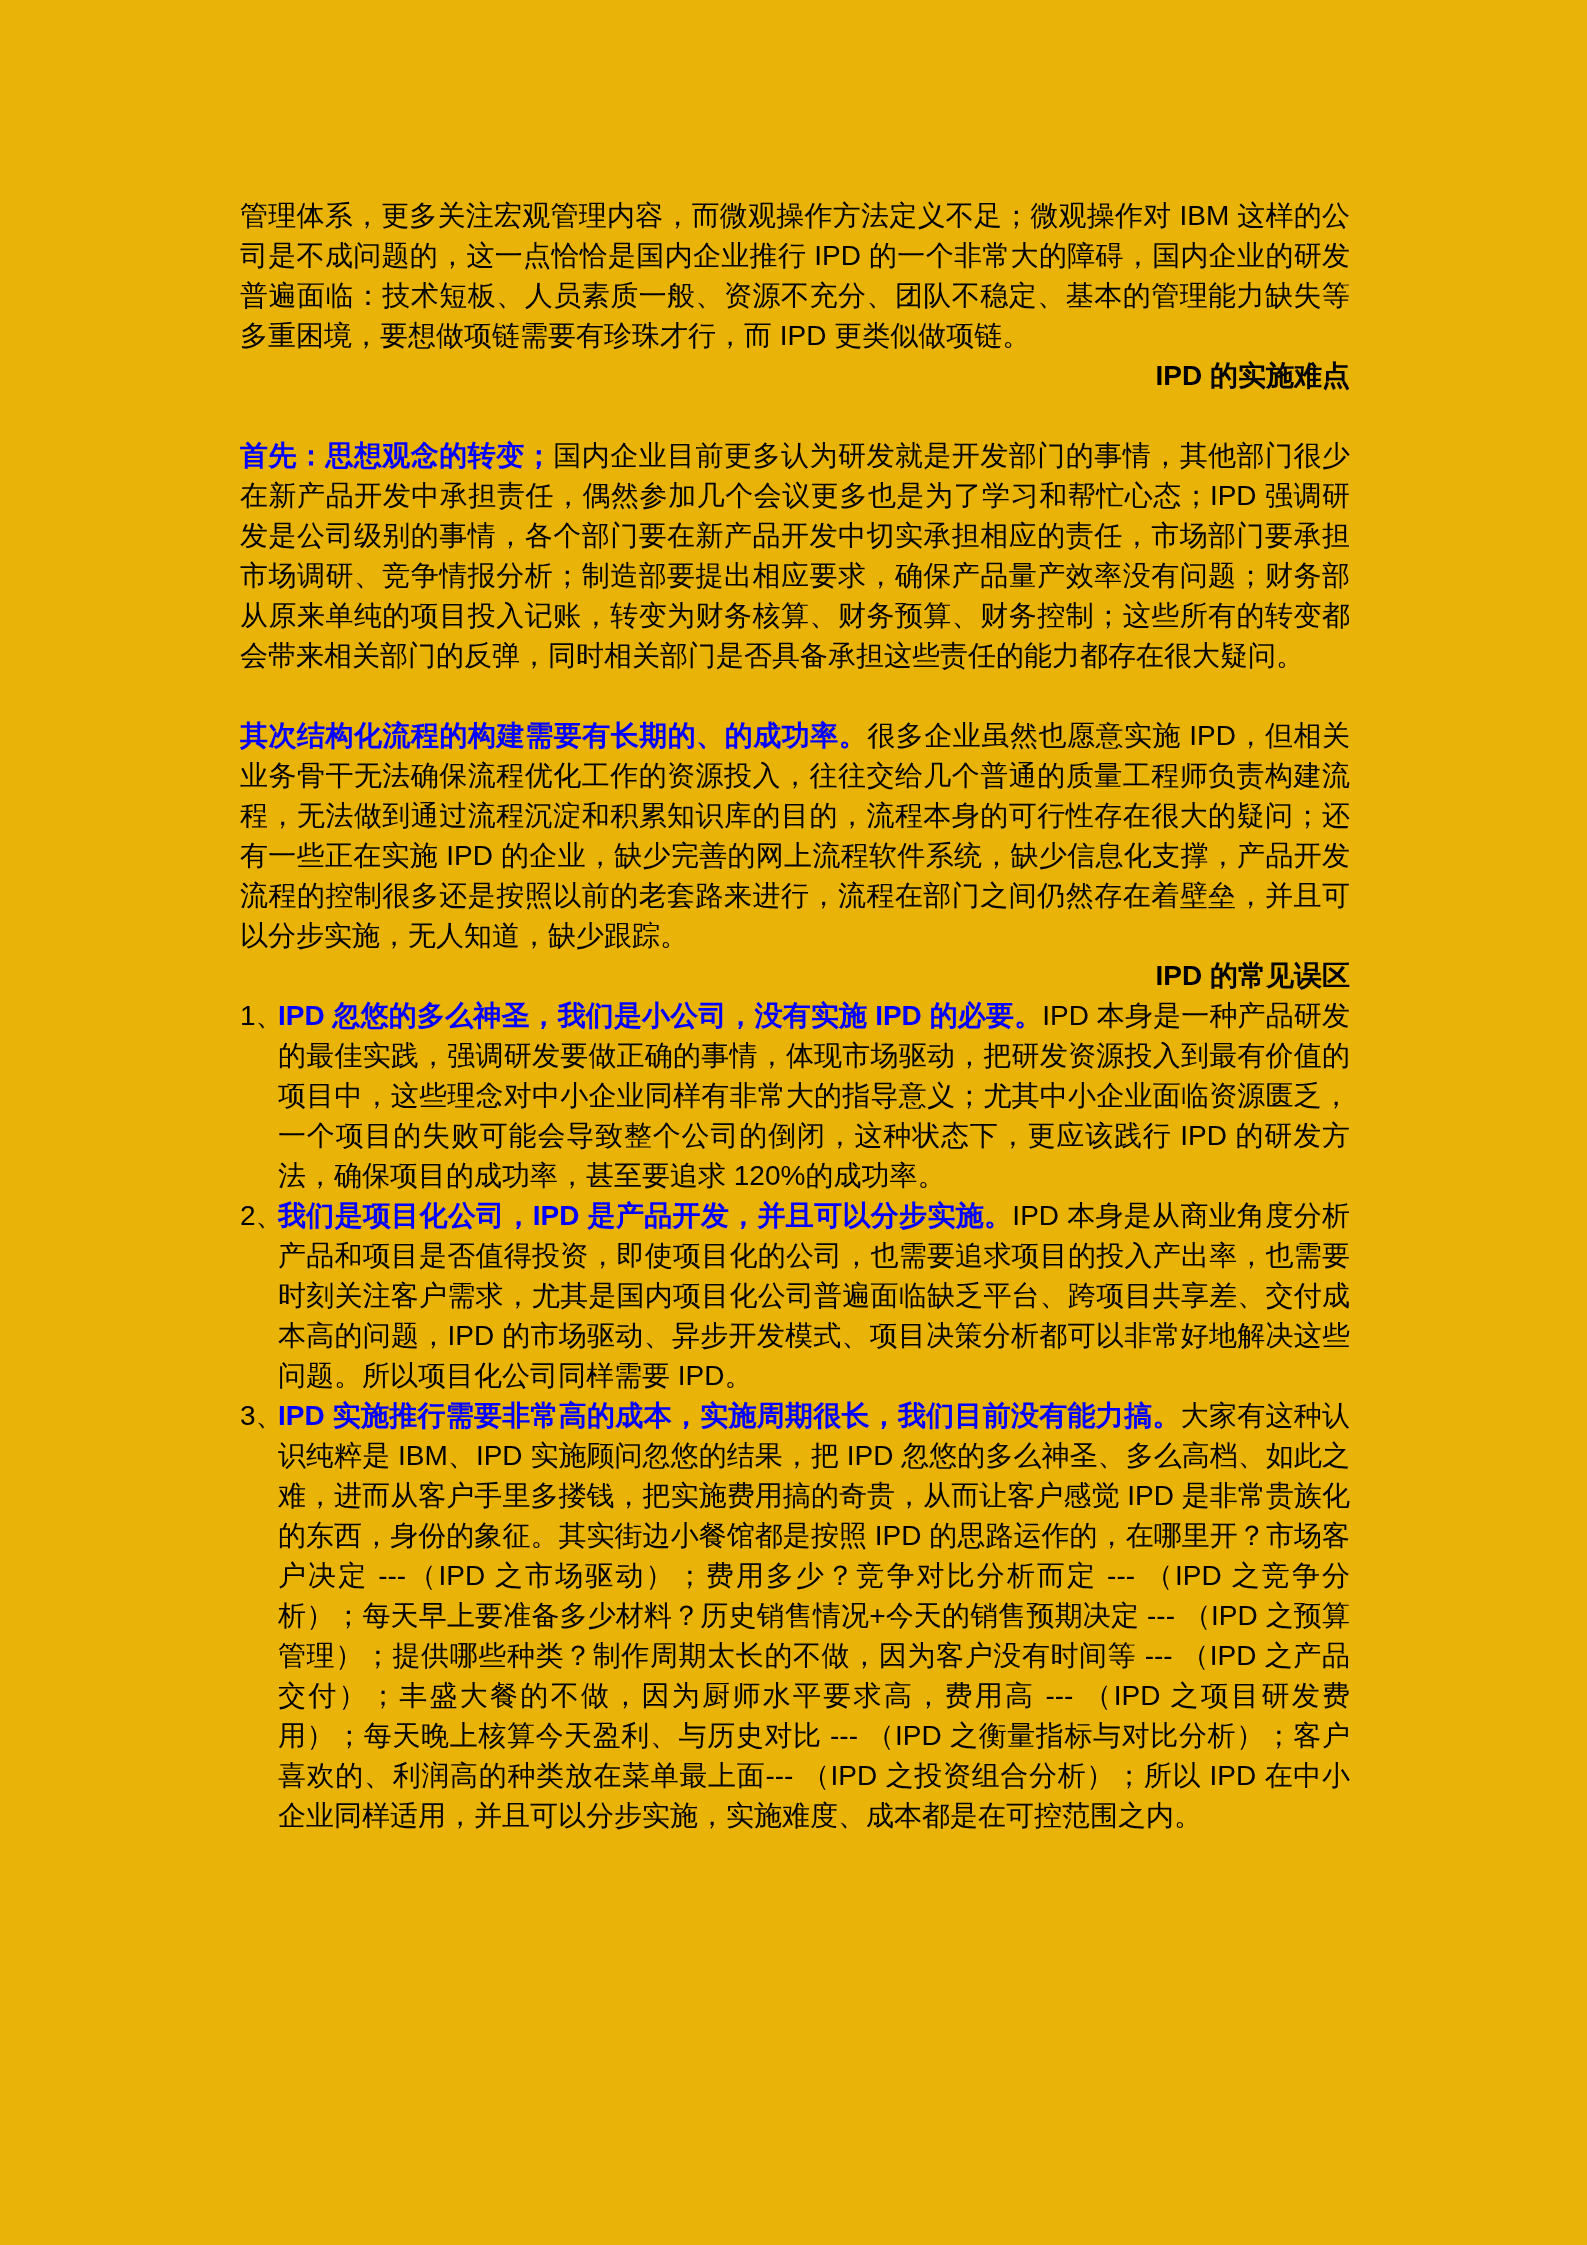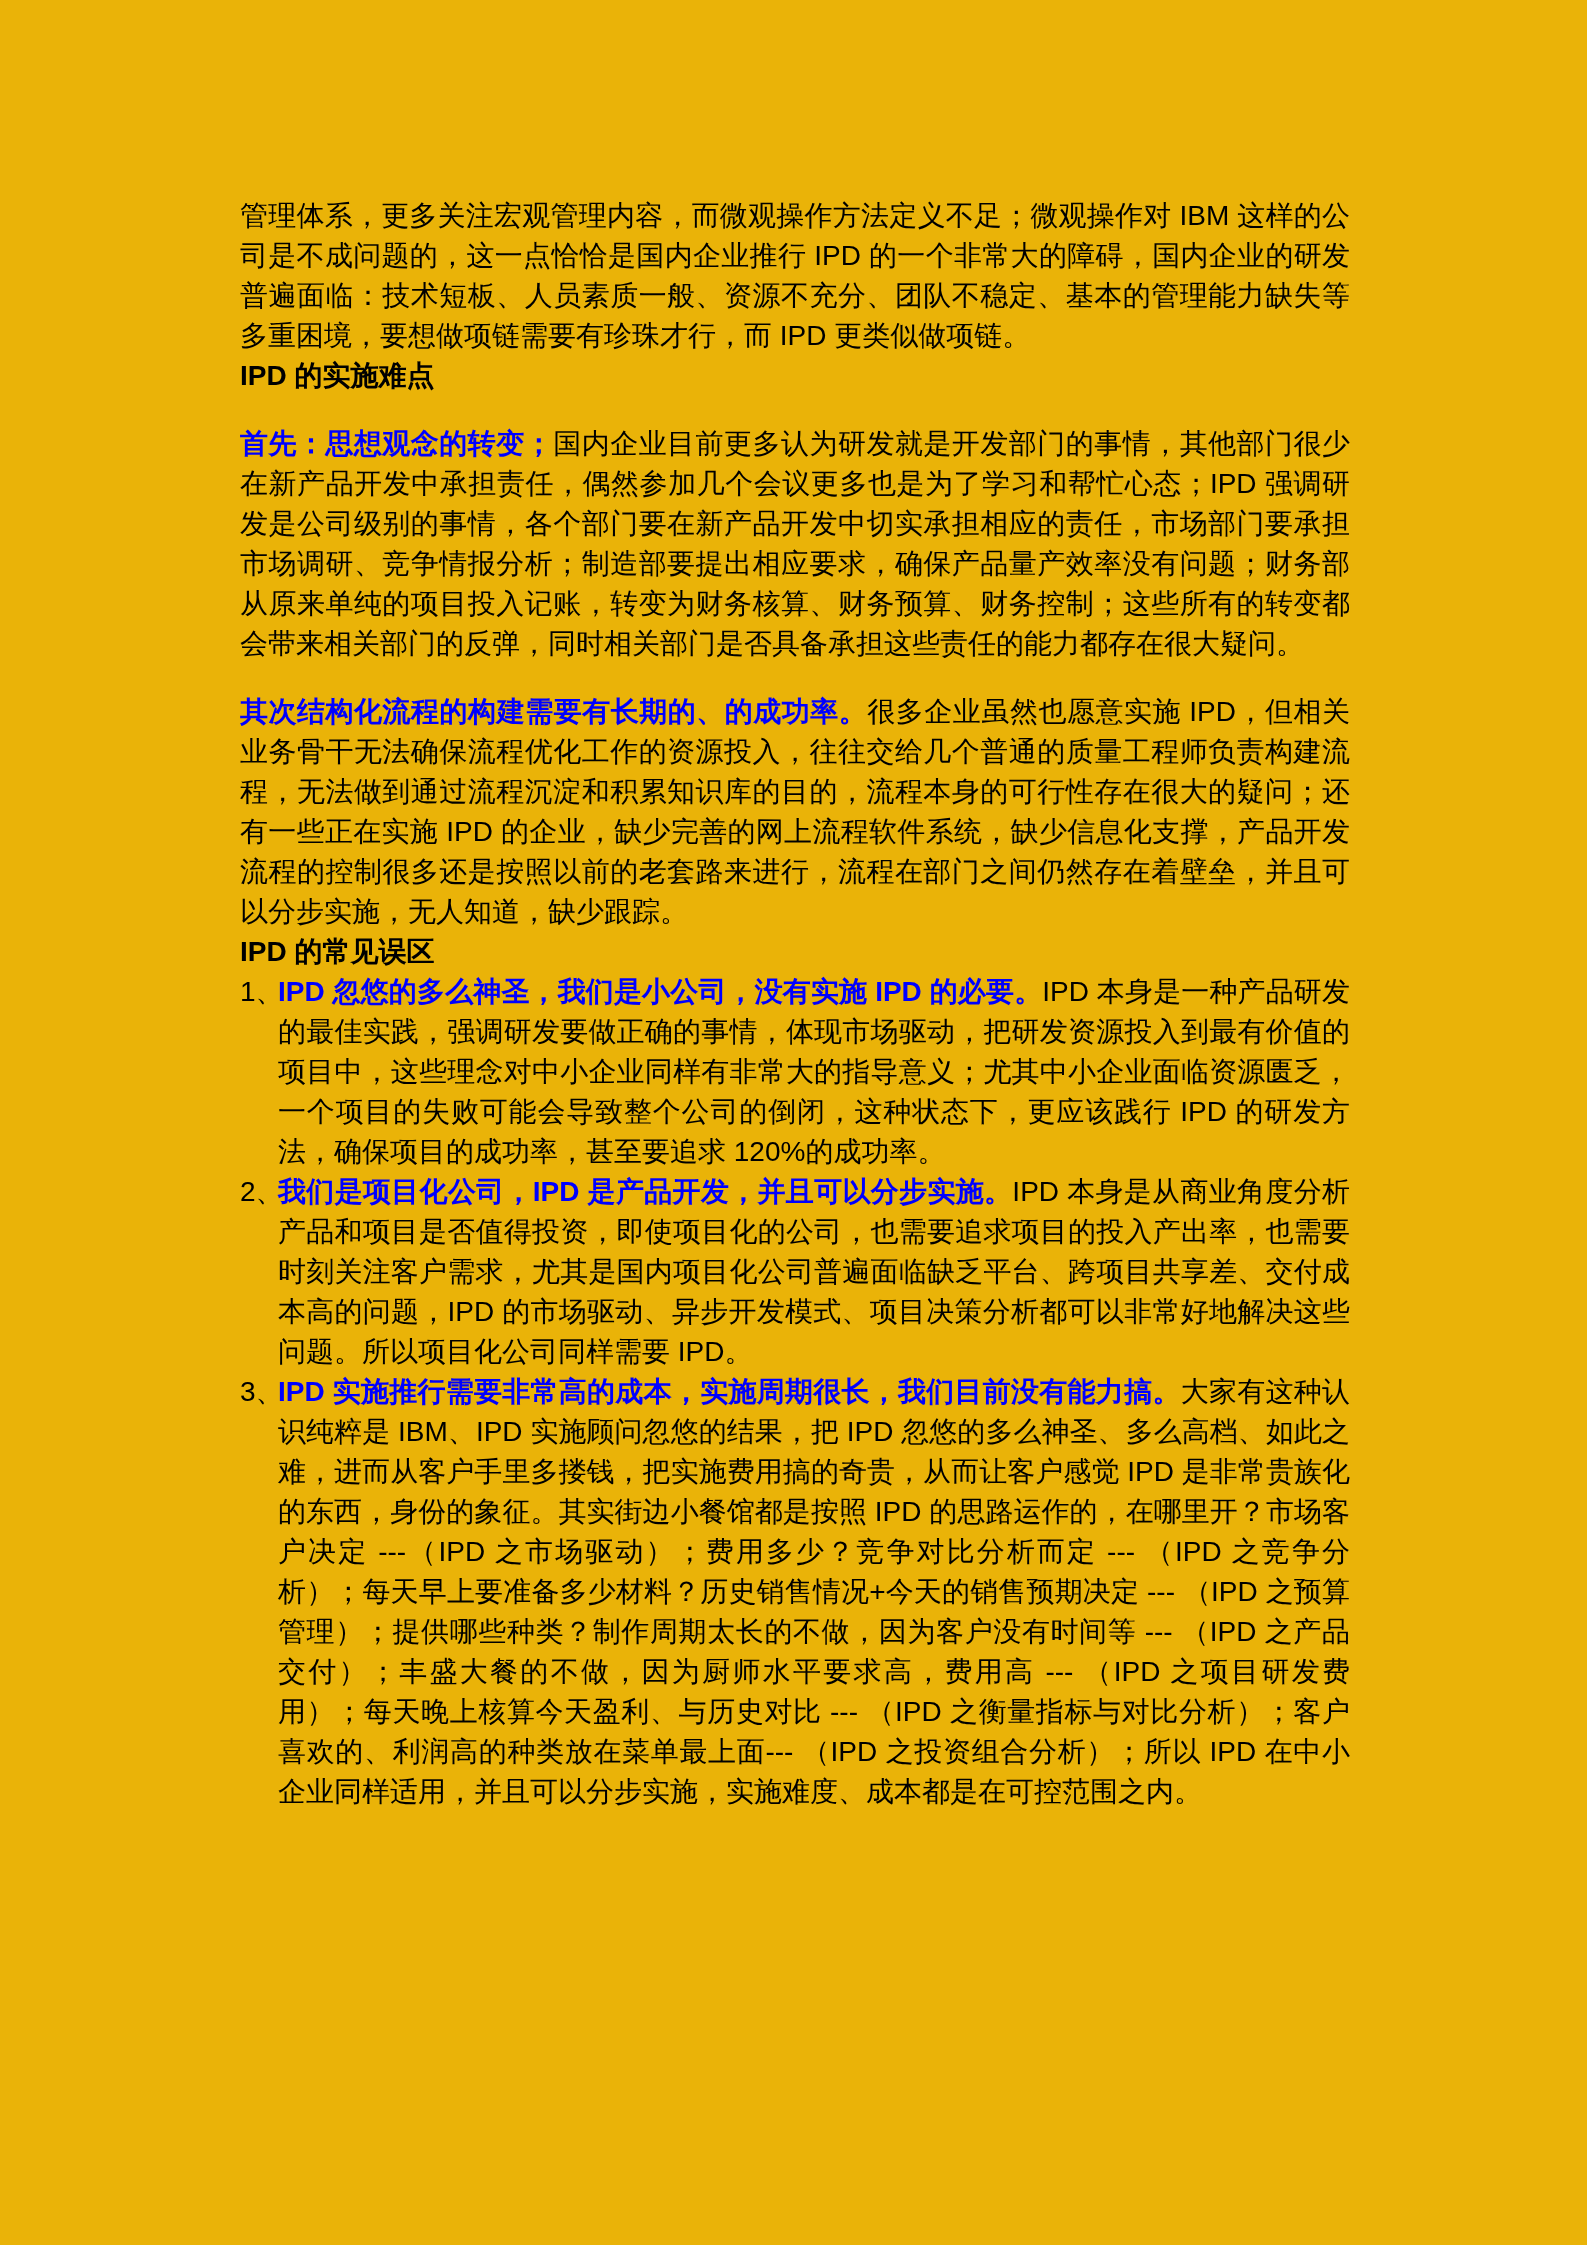--- a/index.html
+++ b/index.html
@@ -22,29 +22,29 @@
     position: absolute;
     left: 240px;
     top: 196px;
     width: 1110px;
     text-align: justify;
   }
   .para {
     margin: 0;
   }
   .gap {
-    margin-top: 28px;
+    margin-top: 40px;
   }
   .heading {
     margin: 0;
     font-size: 28px;
     line-height: 40px;
     font-weight: bold;
     color: #000000;
-    text-align: left;
+    text-align: right;
   }
   .lead {
     color: #0000ff;
     font-weight: bold;
   }
   .list {
     margin: 0;
     padding: 0;
     list-style: none;
   }

